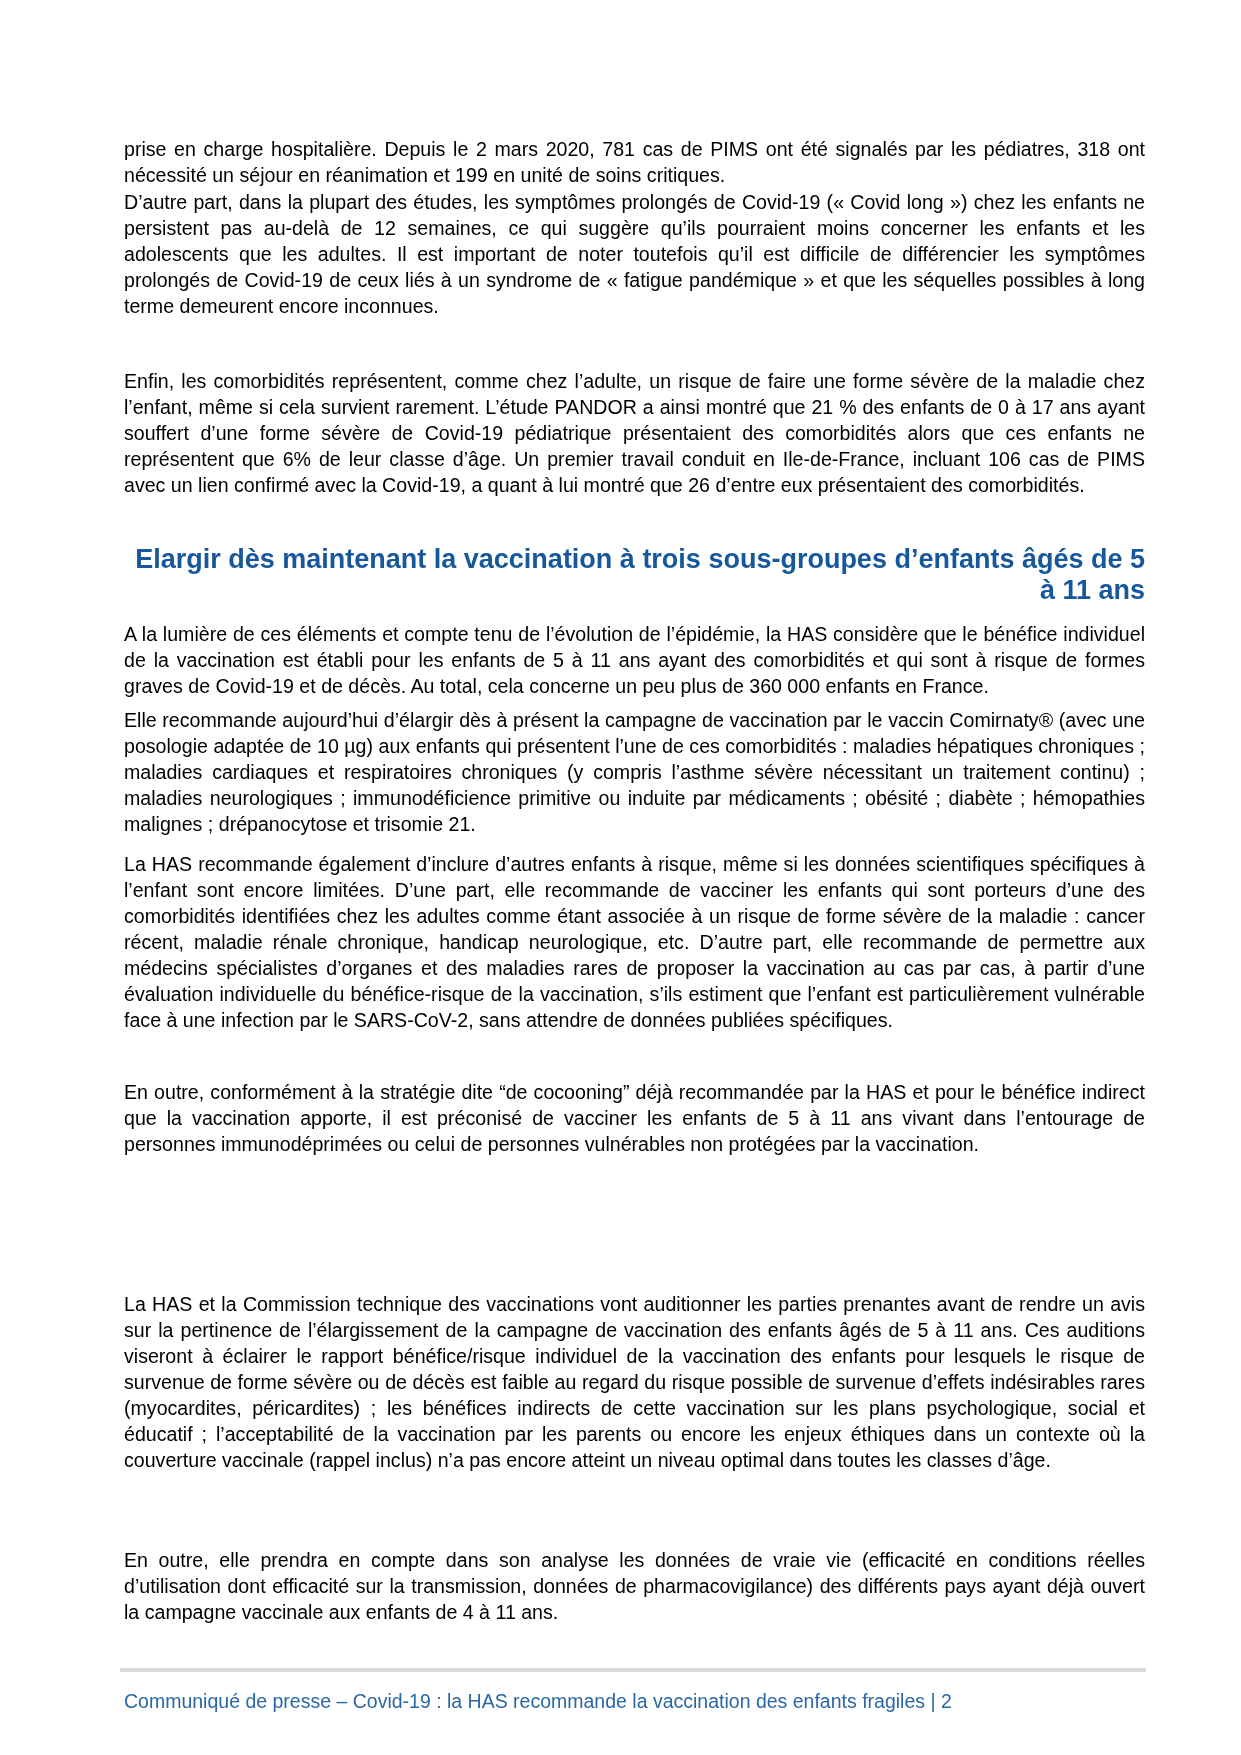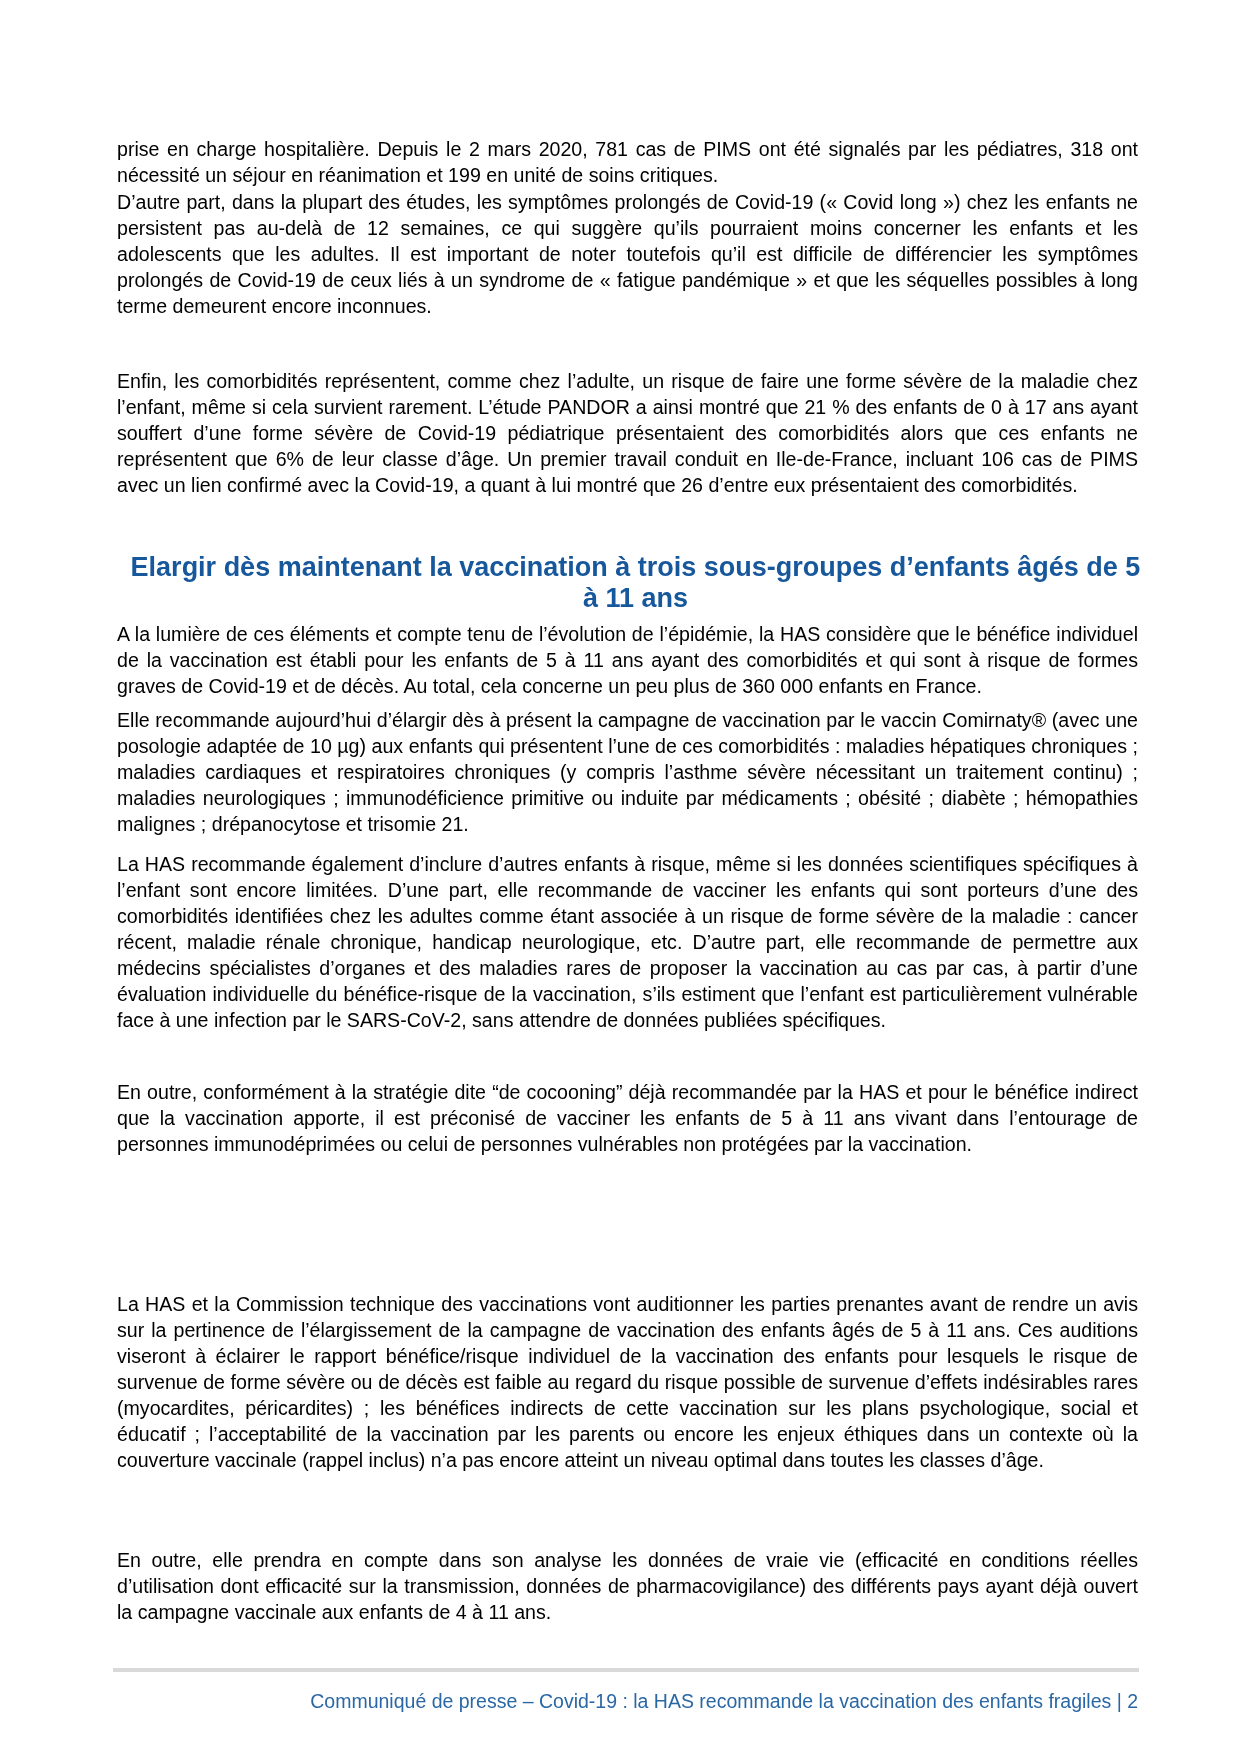--- a/index.html
+++ b/index.html
@@ -6,56 +6,56 @@
   .page {
     position: relative;
     width: 1241px;
     height: 1755px;
     background: #ffffff;
     font-family: "Liberation Sans", sans-serif;
     overflow: hidden;
   }
   .content {
     position: absolute;
-    left: 117px;
+    left: 124px;
     top: 0;
     width: 1021px;
     height: 1375px;
     text-decoration: underline;
   }
   .blk { position: absolute; left: 0; width: 1021px; }
   .para {
     font-size: 19.6px;
     line-height: 26px;
     color: #000000;
     text-align: justify;
     margin: 0;
   }
   .heading {
     font-size: 27px;
     line-height: 31px;
     font-weight: bold;
     color: #17579B;
-    text-align: center;
-    margin: 8px;
+    text-align: right;
+    margin: 0;
   }
   .footer-rule {
     position: absolute;
     left: -4px;
     top: 1668px;
     width: 1026px;
     height: 4px;
     background: #D9D9D9;
   }
   .page-footer {
     position: absolute;
     left: 0;
     top: 1689px;
     width: 1021px;
-    text-align: right;
+    text-align: left;
     font-size: 19.5px;
     line-height: 25px;
     color: #2A67A5;
   }
 </style>
 </head>
 <body>
 
 <div class="page">
   <div class="content">

